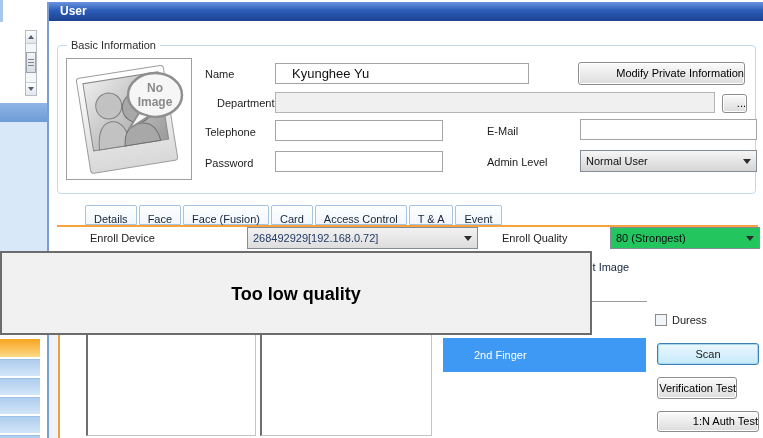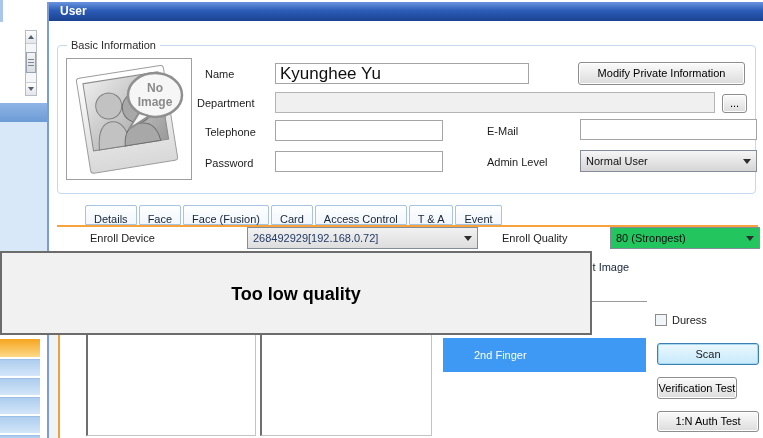--- a/index.html
+++ b/index.html
@@ -35,32 +35,32 @@
               background:linear-gradient(#6a94dd 0%, #2c5cb8 45%, #1b428f 100%);
               color:#ffffff; font-weight:bold; font-size:12px; line-height:19px; padding-left:11px; }
 
   
   #groupbox { left:8px; top:43px; width:699px; height:149px; border:1px solid #c3d9ef; border-radius:4px; }
   #groupbox-label { left:18px; top:37px; background:#ffffff; padding:0 4px; color:#2b2b2b; }
 
   #photo-box { left:17px; top:56px; width:126px; height:122px; border:1px solid #9f9f9f; background:#ffffff; }
 
   .fld-label { color:#1c1c1c; }
-  .txt { border:1px solid #a5a5a5; background:#ffffff; height:21px; padding:0 4px;
-         font-family:"Liberation Sans",sans-serif; font-size:17px; color:#101010; }
+  .txt { border:1px solid #a5a5a5; background:#ffffff; height:21px; padding:0 16px;
+         font-family:"Liberation Sans",sans-serif; font-size:13px; color:#101010; }
   .txt:disabled,.txt.ro { background:#f0f0f0; }
   #name-label { left:156px; top:66px; } #name-input { left:226px; top:61px; width:254px; }
-  #dept-label { left:148px; top:95px; } #dept-input { left:226px; top:90px; width:440px; background:#f0f0f0; border-color:#b4b4b4; }
+  #dept-label { left:168px; top:95px; } #dept-input { left:226px; top:90px; width:440px; background:#f0f0f0; border-color:#b4b4b4; }
   #tel-label  { left:156px; top:124px;} #tel-input  { left:226px; top:118px; width:168px; }
   #pwd-label  { left:156px; top:155px;} #pwd-input  { left:226px; top:149px; width:168px; }
   #mail-label { left:438px; top:123px;} #mail-input { left:531px; top:117px; width:177px; }
   #admin-label{ left:438px; top:154px;}
 
   .btn { border:1px solid #8d8d8d; border-radius:3px; background:linear-gradient(#fbfbfb,#dcdcdc);
-         box-shadow:inset 0 0 0 1px #ffffff; text-align:center; color:#000; font-size:11px; cursor:default; }
+         box-shadow:inset 0 0 0 1px #ffffff; text-align:right; color:#000; font-size:11px; cursor:default; }
   #modify-btn { left:529px; top:60px; width:167px; height:23px; line-height:21px; }
   #dots-btn   { left:673px; top:92px; width:25px; height:19px; line-height:17px; }
 
   .combo { border:1px solid #848d97; height:22px; line-height:20px; padding:0 18px 0 5px; position:absolute; }
   .combo .caret { position:absolute; right:5px; top:8px; width:0; height:0;
                   border-left:4px solid transparent; border-right:4px solid transparent; border-top:5px solid #2d2d2d; }
   #admin-combo { left:531px; top:148px; width:177px; background:linear-gradient(#f6f6f6,#d5d5d5); color:#101010; }
 
   
   #tabs { left:36px; top:203px; height:20px; display:flex; gap:2px; }

